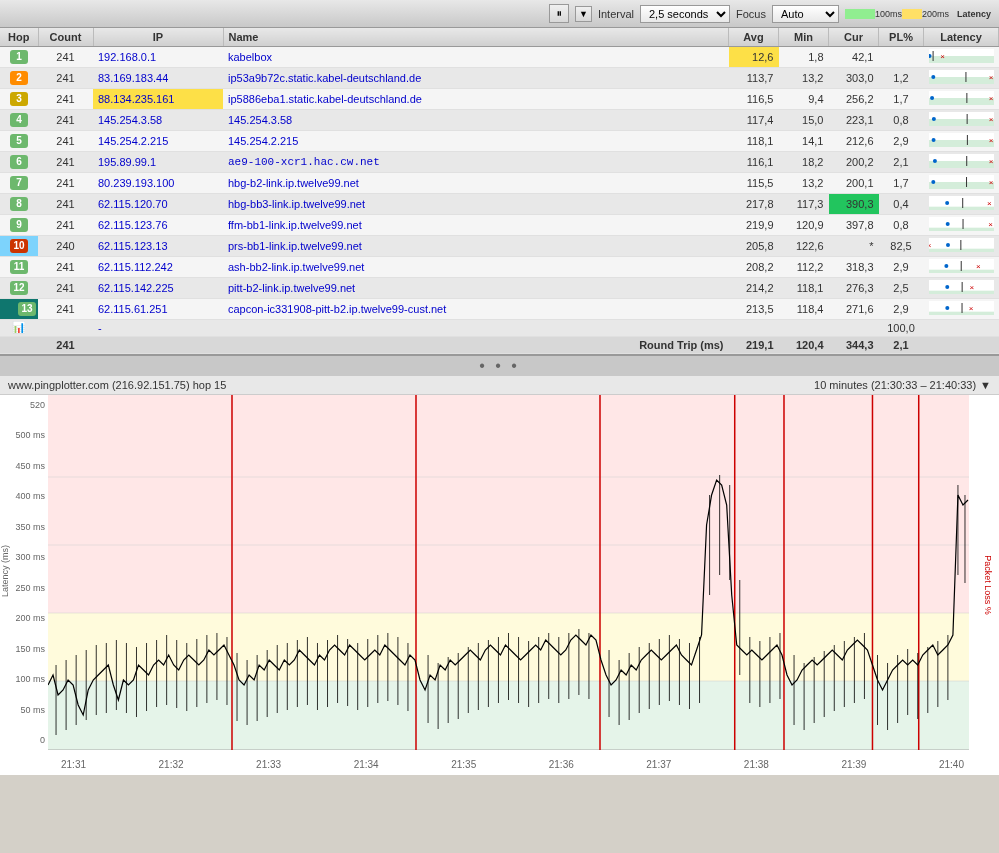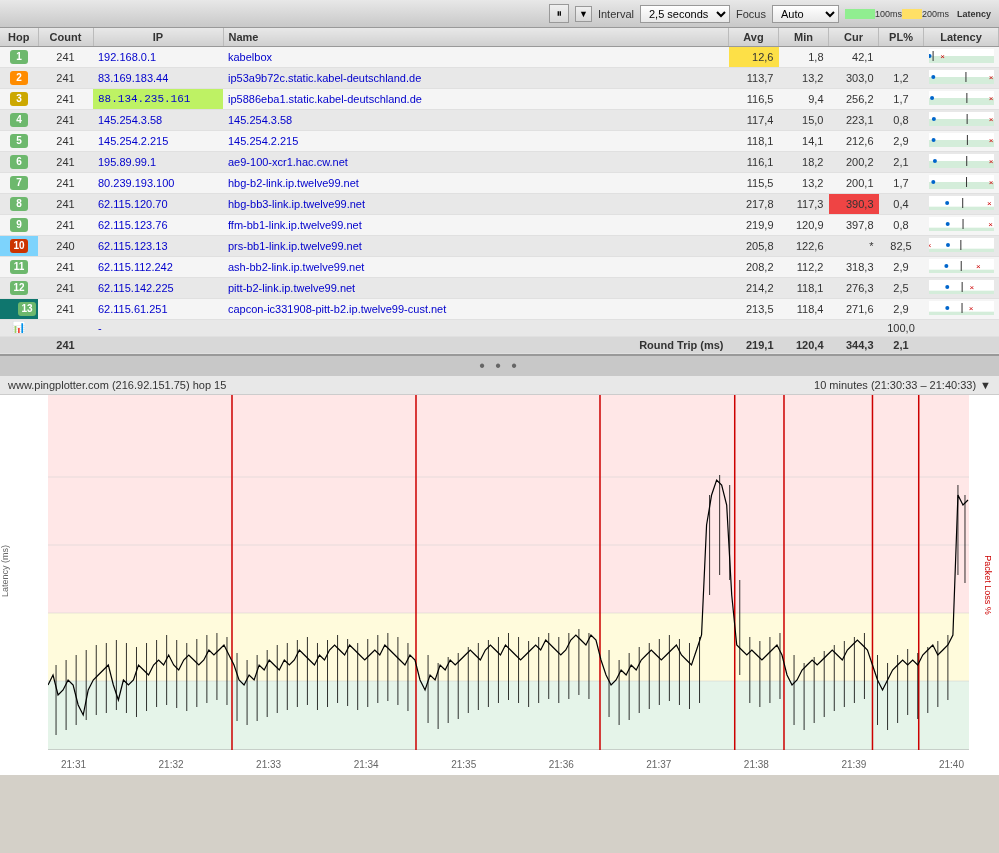--- a/index.html
+++ b/index.html
@@ -231,21 +231,21 @@
               <rect x="0" y="0" width="65" height="14" fill="#fff"></rect>
               <rect x="0" y="7" width="65" height="7" fill="#d4edda"></rect>
               <line x1="36.9525" y1="2" x2="36.9525" y2="12" stroke="#333" stroke-width="1"></line>
               <circle cx="4.29" cy="7" r="2" fill="#0066cc"></circle>
               <text x="62" y="10" font-size="8" fill="#cc0000" text-anchor="middle">×</text>
             </svg></td>
         </tr>
         <tr>
           <td class="hop-num" style="background: rgb(245, 245, 245);"><span class="hop-num-badge" style="background-color: rgb(204, 168, 0);">3</span></td>
           <td class="count-col" style="background: rgb(245, 245, 245);">241</td>
-          <td class="ip-col" style="background: #bef264; font-family: Liberation Mono, monospace;">88.134.235.161</td>
+          <td class="ip-col" style="background: #fde047;">88.134.235.161</td>
           <td class="name-col" style="background: rgb(245, 245, 245);">ip5886eba1.static.kabel-deutschland.de</td>
           <td class="num-col" style="background: rgb(245, 245, 245);">116,5</td>
           <td class="num-col" style="background: rgb(245, 245, 245);">9,4</td>
           <td class="num-col" style="background: rgb(245, 245, 245);">256,2</td>
           <td class="pl-col" style="background: rgb(245, 245, 245);">1,7</td>
           <td class="latency-cell" style="background: rgb(245, 245, 245);"><svg width="65" height="14" viewBox="0 0 65 14">
               <rect x="0" y="0" width="65" height="14" fill="#fff"></rect>
               <rect x="0" y="7" width="65" height="7" fill="#d4edda"></rect>
               <line x1="37.862500000000004" y1="2" x2="37.862500000000004" y2="12" stroke="#333" stroke-width="1"></line>
               <circle cx="3.055" cy="7" r="2" fill="#0066cc"></circle>
@@ -283,21 +283,21 @@
               <rect x="0" y="7" width="65" height="7" fill="#d4edda"></rect>
               <line x1="38.3825" y1="2" x2="38.3825" y2="12" stroke="#333" stroke-width="1"></line>
               <circle cx="4.5825" cy="7" r="2" fill="#0066cc"></circle>
               <text x="62" y="10" font-size="8" fill="#cc0000" text-anchor="middle">×</text>
             </svg></td>
         </tr>
         <tr>
           <td class="hop-num" style="background: rgb(232, 232, 232);"><span class="hop-num-badge" style="background-color: rgb(109, 184, 109);">6</span></td>
           <td class="count-col" style="background: rgb(232, 232, 232);">241</td>
           <td class="ip-col" style="background: rgb(232, 232, 232);">195.89.99.1</td>
-          <td class="name-col" style="background: rgb(232, 232, 232);">ae9-100-xcr1.hac.cw.net</td>
+          <td class="name-col" style="background: rgb(232, 232, 232); font-family: Liberation Mono, monospace;">ae9-100-xcr1.hac.cw.net</td>
           <td class="num-col" style="background: rgb(232, 232, 232);">116,1</td>
           <td class="num-col" style="background: rgb(232, 232, 232);">18,2</td>
           <td class="num-col" style="background: rgb(232, 232, 232);">200,2</td>
           <td class="pl-col" style="background: rgb(232, 232, 232);">2,1</td>
           <td class="latency-cell" style="background: rgb(232, 232, 232);"><svg width="65" height="14" viewBox="0 0 65 14">
               <rect x="0" y="0" width="65" height="14" fill="#fff"></rect>
               <rect x="0" y="7" width="65" height="7" fill="#d4edda"></rect>
               <line x1="37.7325" y1="2" x2="37.7325" y2="12" stroke="#333" stroke-width="1"></line>
               <circle cx="5.915" cy="7" r="2" fill="#0066cc"></circle>
               <text x="62" y="10" font-size="8" fill="#cc0000" text-anchor="middle">×</text>
@@ -320,21 +320,21 @@
               <text x="62" y="10" font-size="8" fill="#cc0000" text-anchor="middle">×</text>
             </svg></td>
         </tr>
         <tr>
           <td class="hop-num" style="background: rgb(232, 232, 232);"><span class="hop-num-badge" style="background-color: rgb(109, 184, 109);">8</span></td>
           <td class="count-col" style="background: rgb(232, 232, 232);">241</td>
           <td class="ip-col" style="background: rgb(232, 232, 232);">62.115.120.70</td>
           <td class="name-col" style="background: rgb(232, 232, 232);">hbg-bb3-link.ip.twelve99.net</td>
           <td class="num-col" style="background: rgb(232, 232, 232);">217,8</td>
           <td class="num-col" style="background: rgb(232, 232, 232);">117,3</td>
-          <td class="num-col" style="background: #ef4444; margin-top: 27px;">390,3</td>
+          <td class="num-col" style="background: #22c55e; margin-top: 27px;">390,3</td>
           <td class="pl-col" style="background: rgb(232, 232, 232);">0,4</td>
           <td class="latency-cell" style="background: rgb(232, 232, 232);"><svg width="65" height="14" viewBox="0 0 65 14">
               <rect x="0" y="0" width="65" height="14" fill="#fff"></rect>
               <rect x="0" y="10.666666666666666" width="65" height="3.3333333333333335" fill="#d4edda"></rect>
               <line x1="33.707142857142856" y1="2" x2="33.707142857142856" y2="12" stroke="#333" stroke-width="1"></line>
               <circle cx="18.15357142857143" cy="7" r="2" fill="#0066cc"></circle>
               <text x="60.403571428571425" y="10" font-size="8" fill="#cc0000" text-anchor="middle">×</text>
             </svg></td>
         </tr>
         <tr>
@@ -457,20 +457,34 @@
 <div class="graph-area">
   <div class="graph-header">
     <span class="graph-title">www.pingplotter.com (216.92.151.75) hop 15</span>
     <div class="graph-time">
       <span>10 minutes (21:30:33 – 21:40:33)</span>
       <span style="cursor:pointer;">▼</span>
     </div>
   </div>
   <div class="graph-container">
 
+    <div style="position:absolute;left:0;top:0;width:48px;height:355px;display:flex;flex-direction:column;justify-content:space-between;padding:5px 0;z-index:10;">
+      <span class="y-label">520</span>
+      <span class="y-label">500 ms</span>
+      <span class="y-label">450 ms</span>
+      <span class="y-label">400 ms</span>
+      <span class="y-label">350 ms</span>
+      <span class="y-label">300 ms</span>
+      <span class="y-label">250 ms</span>
+      <span class="y-label">200 ms</span>
+      <span class="y-label">150 ms</span>
+      <span class="y-label">100 ms</span>
+      <span class="y-label">50 ms</span>
+      <span class="y-label">0</span>
+    </div>
 
     <div style="position:absolute;left:0;top:150px;width:14px;z-index:11;">
       <span style="font-size:9px;color:#666;writing-mode:vertical-rl;transform:rotate(180deg);display:block;text-align:center;">Latency (ms)</span>
     </div>
 
     <svg style="position:absolute;left:48px;right:30px;top:0;bottom:25px;width:calc(100% - 78px);height:355px;" viewBox="0 0 916 355" preserveAspectRatio="none">
 
       <rect x="0" y="286" width="916" height="69" fill="#d4edda" opacity="0.6"></rect>
 
       <rect x="0" y="218" width="916" height="68" fill="#fff9c4" opacity="0.6"></rect>

